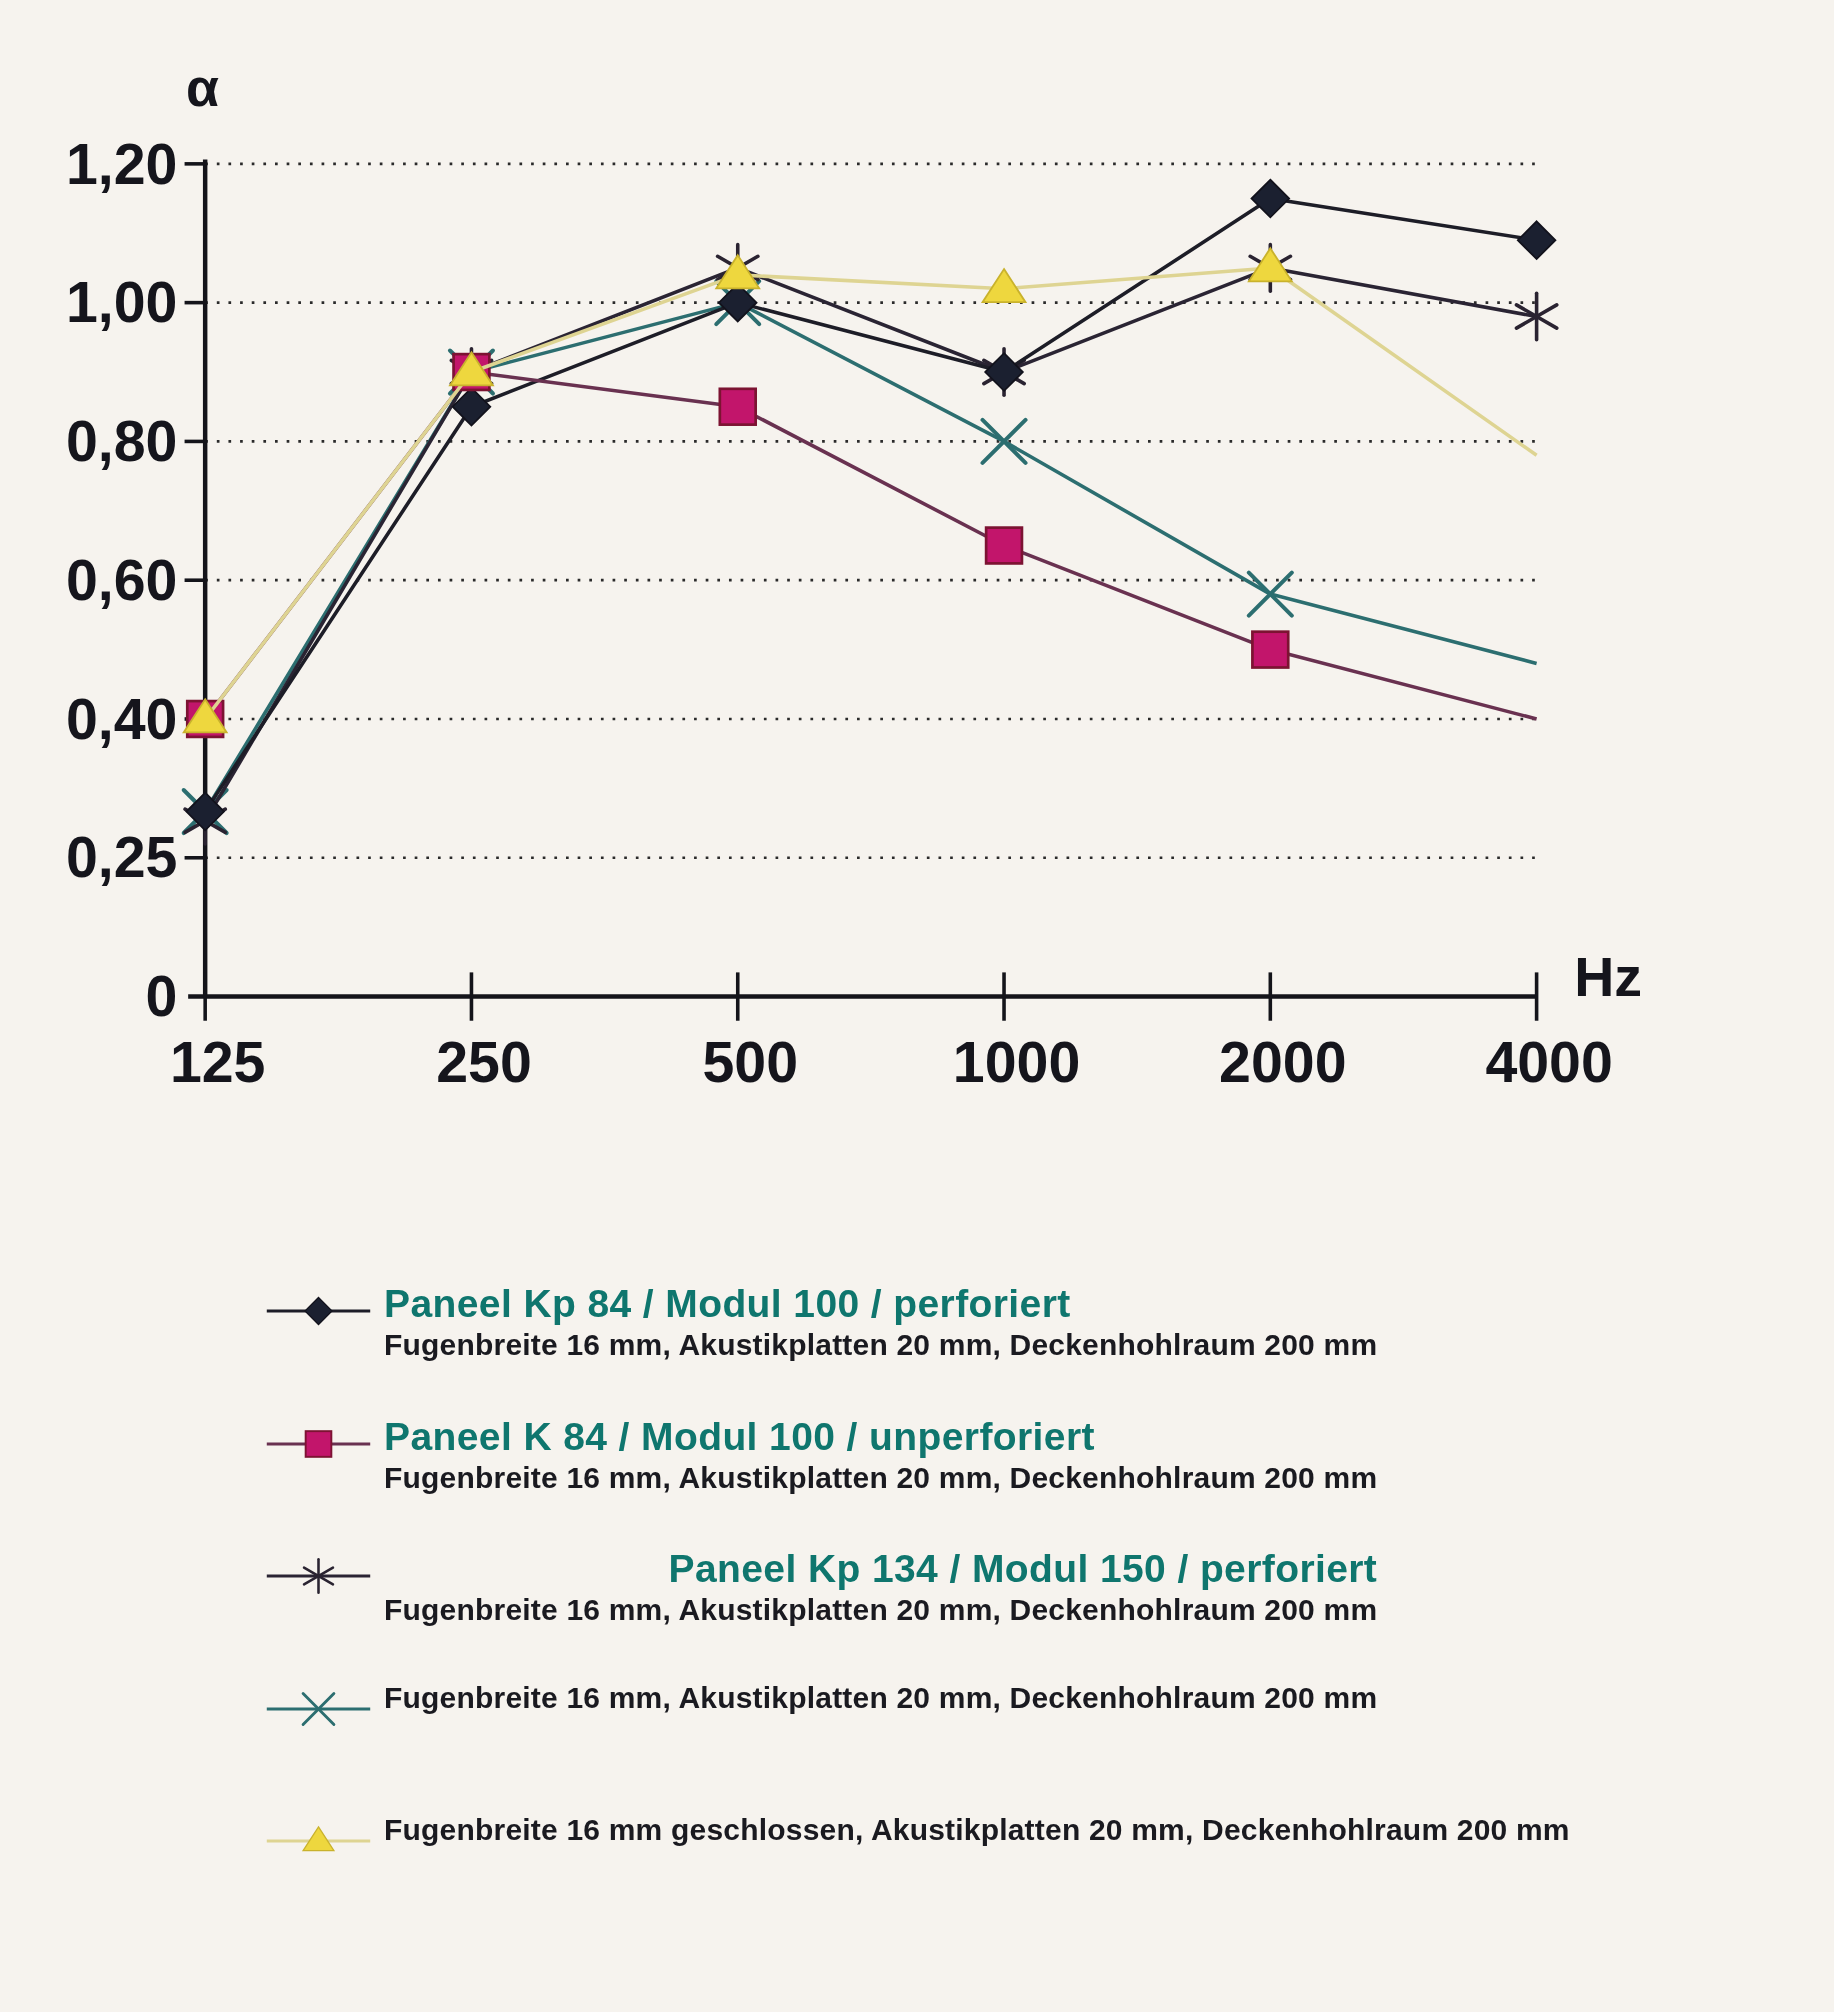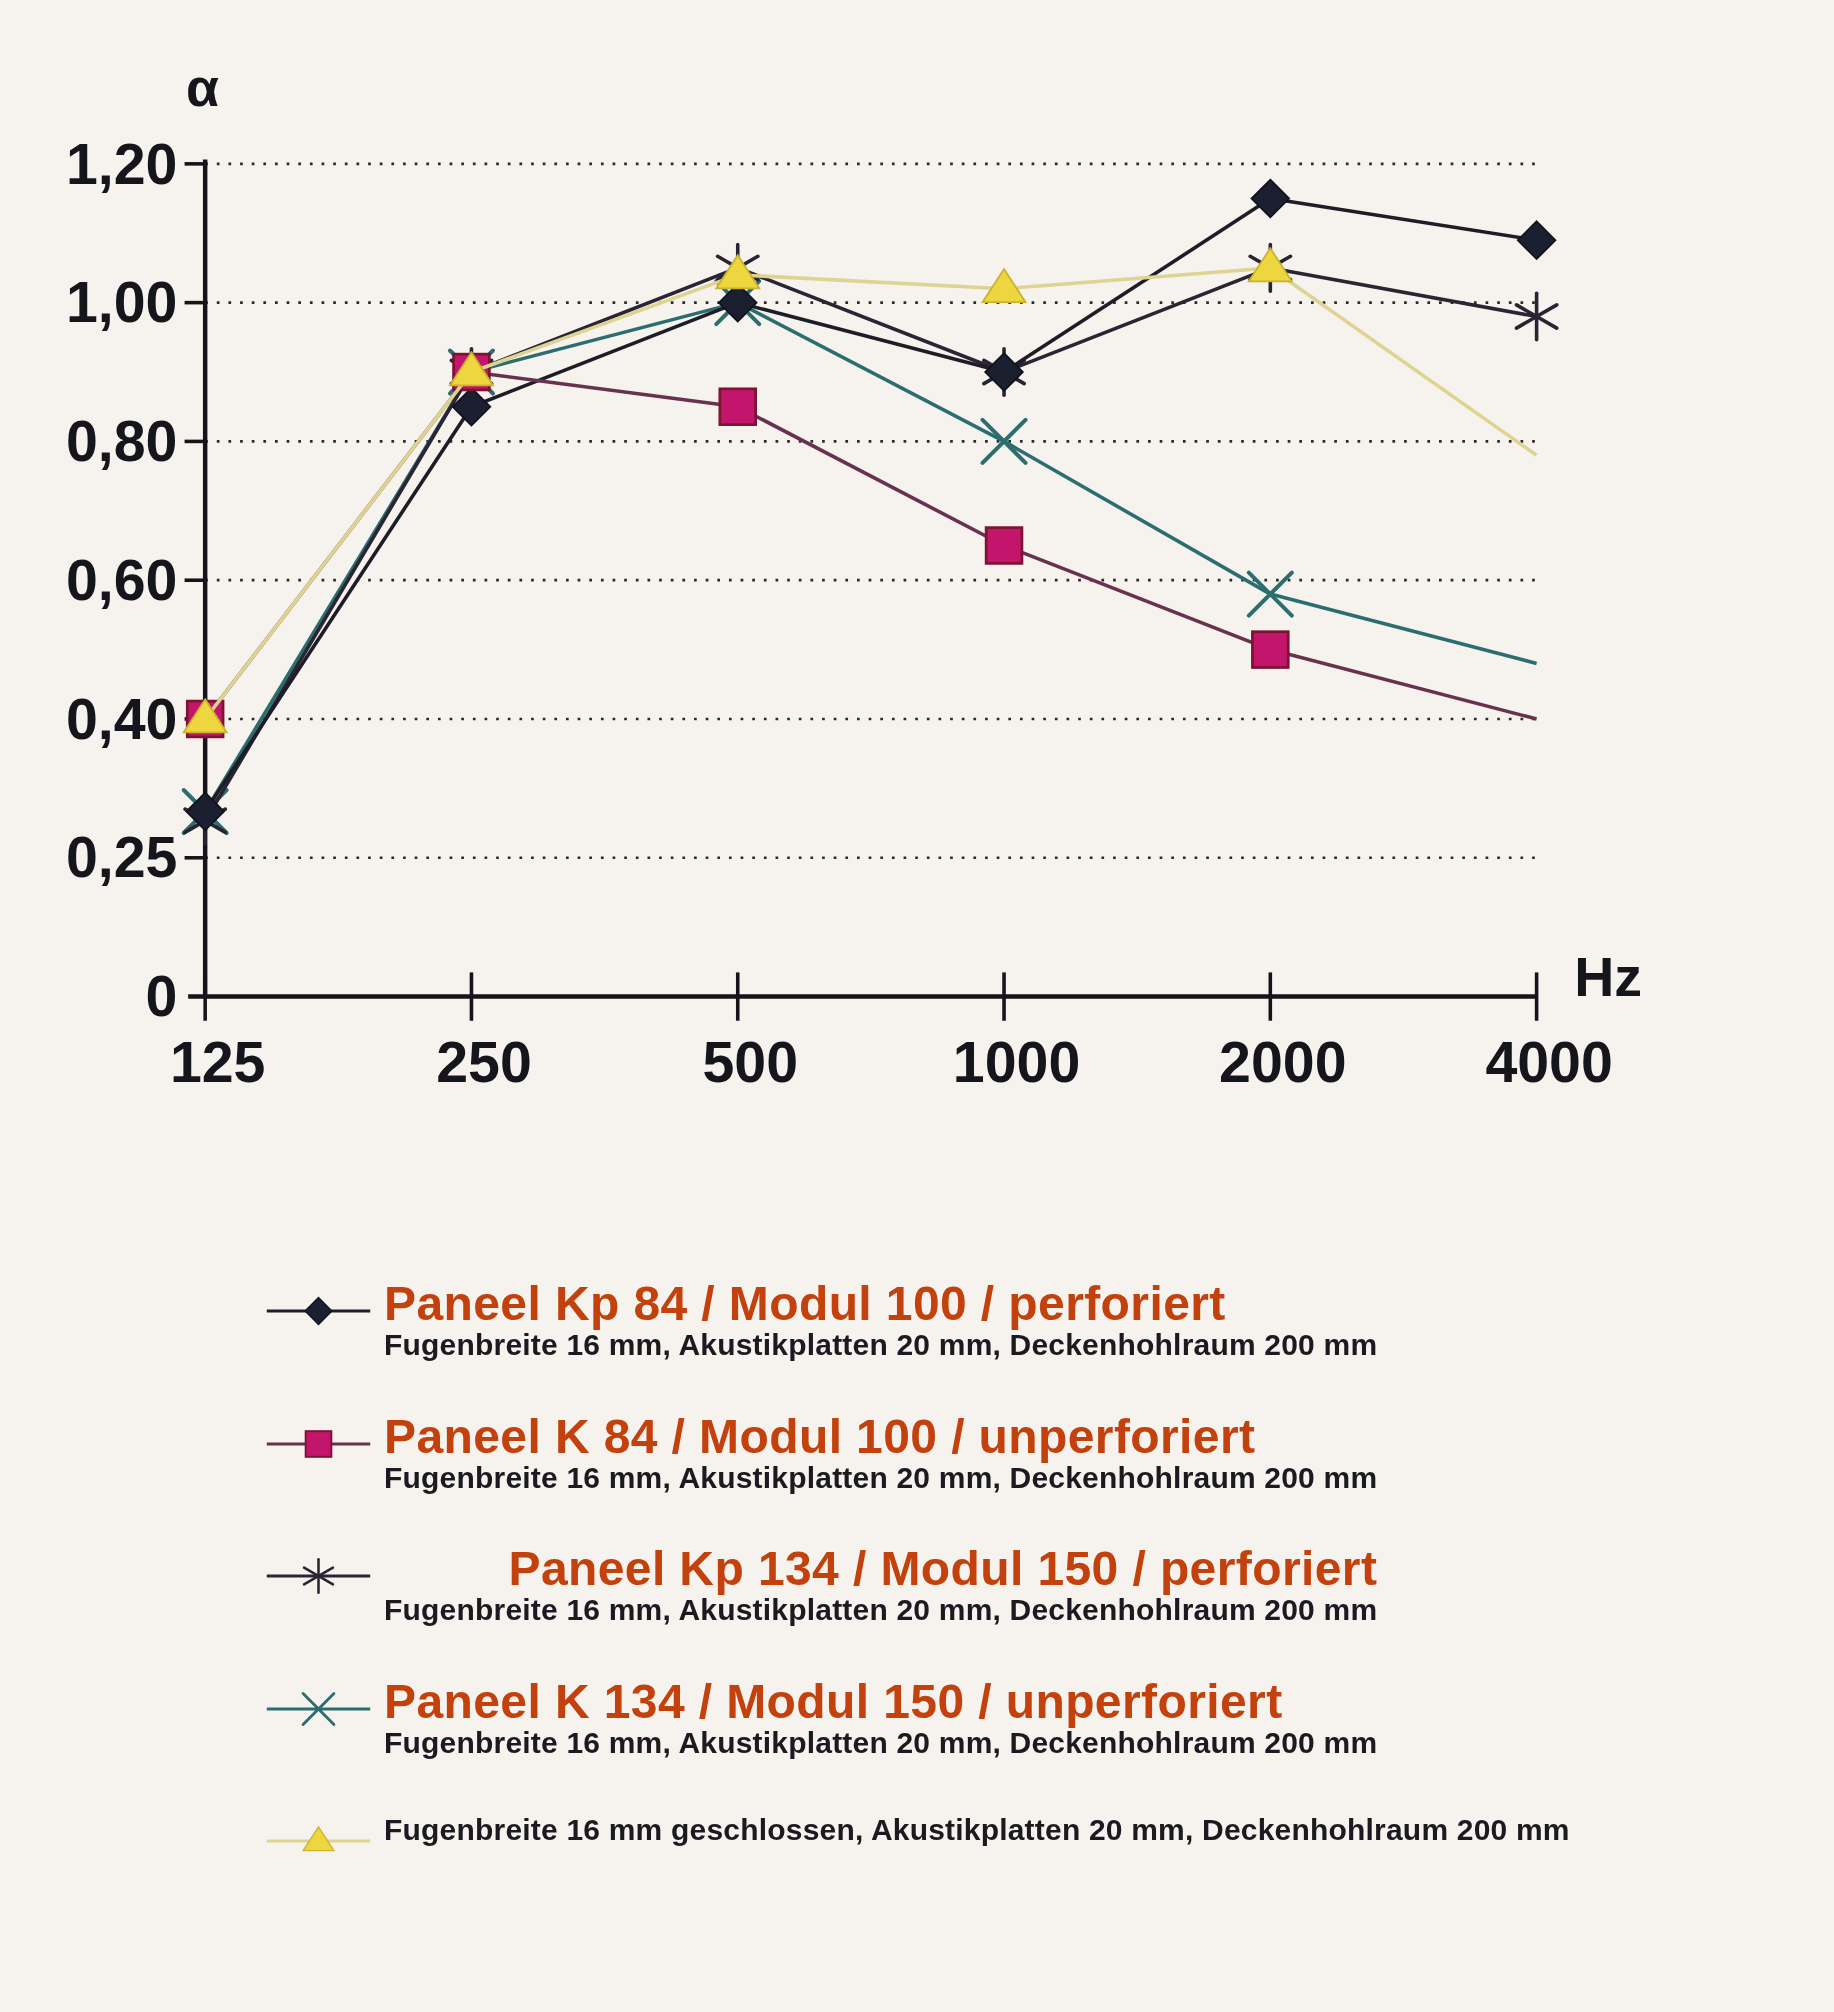--- a/index.html
+++ b/index.html
@@ -11,22 +11,22 @@
     position:relative;
     overflow:hidden;
   }
   #chart-wrap{position:absolute;left:0;top:0;width:1834px;height:2012px;}
   #plot{position:absolute;left:0;top:0;}
   .legend{position:absolute;left:265px;top:1281px;width:1343px;}
   .legend-entry{position:absolute;left:0;width:1343px;height:125px;}
   .legend-swatch{position:absolute;left:0;top:5.4px;}
   .legend-text{position:absolute;left:119px;top:0;}
   .legend-title{
-    font-size:48px;font-weight:bold;letter-spacing:0.4px;
-    color:#c2410c;line-height:45px;white-space:nowrap;
+    font-size:39px;font-weight:bold;letter-spacing:0.4px;
+    color:#0f766e;line-height:45px;white-space:nowrap;
   }
   .legend-sub{
     font-size:30px;font-weight:bold;letter-spacing:0.2px;
     color:#1a1a20;line-height:38px;white-space:nowrap;
   }
 </style>
 </head>
 <body>
 
 <div id="chart-wrap">
@@ -167,21 +167,20 @@
       </div>
       <div class="legend-entry" style="top: 398px;">
         <svg width="107" height="50" viewBox="0 0 120 56" class="legend-swatch">
           <line x1="2" y1="28" x2="118" y2="28" stroke="#2c6e70" stroke-width="3.5"></line>
           <g transform="translate(60,28) scale(0.72) translate(-60,-28)">
             <line x1="36" y1="4" x2="84" y2="52" stroke="#2c6e70" stroke-width="4.5" stroke-linecap="round"></line>
             <line x1="36" y1="52" x2="84" y2="4" stroke="#2c6e70" stroke-width="4.5" stroke-linecap="round"></line>
           </g>
         </svg>
         <div class="legend-text">
-          <div class="legend-title">Paneel K 134 / Modul 150 / unperforiert</div>
           <div class="legend-sub">Fugenbreite 16 mm, Akustikplatten 20 mm, Deckenhohlraum 200 mm</div>
         </div>
       </div>
       <div class="legend-entry" style="top: 530px;">
         <svg width="107" height="50" viewBox="0 0 120 56" class="legend-swatch">
           <line x1="2" y1="28" x2="118" y2="28" stroke="#ded492" stroke-width="3.5"></line>
           <g transform="translate(60,28) scale(0.72) translate(-60,-28)">
             <path d="M 60 6 L 84 43 L 36 43 Z" fill="#eed73e" stroke="#c9b22c" stroke-width="2"></path>
           </g>
         </svg>

